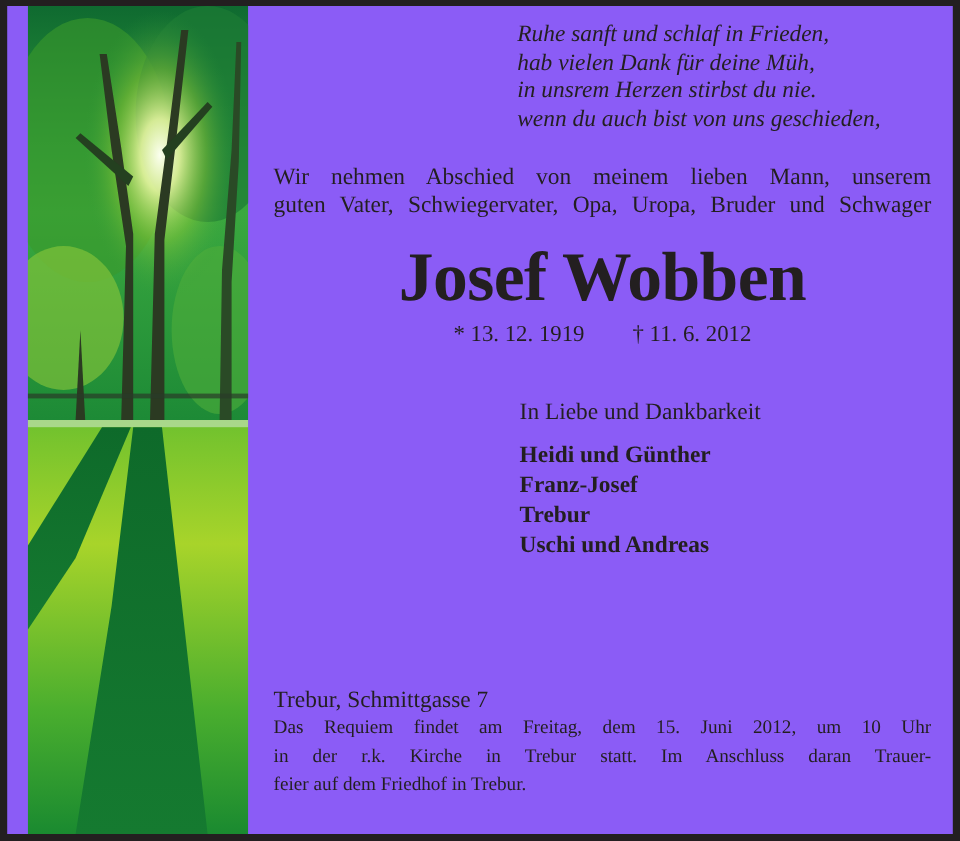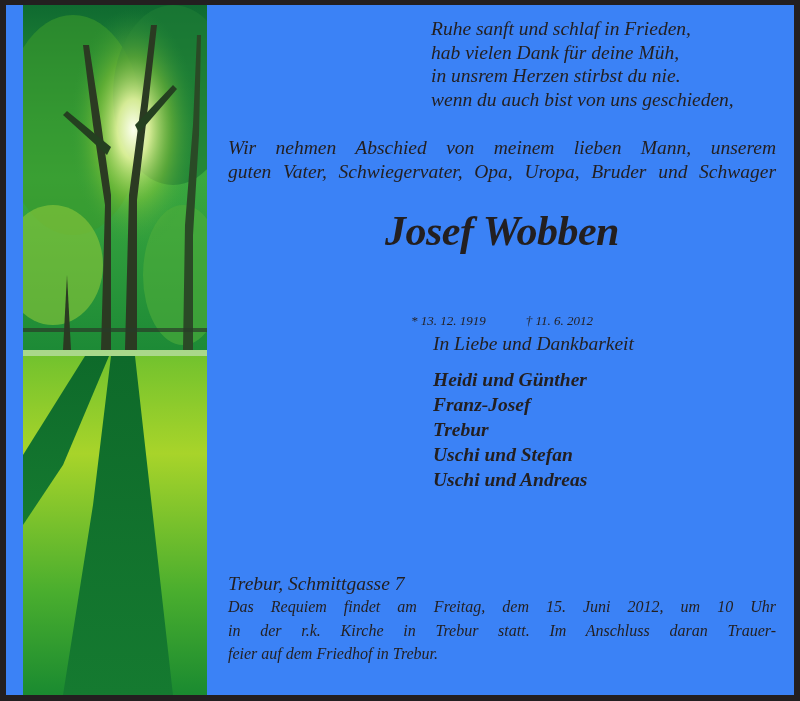--- a/index.html
+++ b/index.html
@@ -1,24 +1,24 @@
 <!DOCTYPE html>
 <html><head>
 <meta charset="utf-8">
 <style>
   html, body { margin: 0; padding: 0; }
   body { width: 800px; height: 701px; background: #231f20; position: relative; overflow: hidden; }
-  .card { position: absolute; left: 6px; top: 5px; width: 788px; height: 690px; background: #3b82f6; }
+  .card { position: absolute; left: 6px; top: 5px; width: 788px; height: 690px; background: #8b5cf6; }
   .photo { position: absolute; left: 17px; top: 0; width: 184px; height: 690px; overflow: hidden; }
-  .serif { font-family: "Liberation Serif", "DejaVu Serif", serif; color: #231f20; font-style: italic; }
+  .serif { font-family: "Liberation Serif", "DejaVu Serif", serif; color: #231f20; }
   .poem { position: absolute; left: 425px; top: 12px; font-style: italic; font-size: 19.5px; line-height: 23.5px; }
   .intro { position: absolute; left: 222px; top: 131px; width: 548px; font-size: 19.5px; line-height: 23.5px; text-align: justify; text-align-last: justify; }
   .intro span { display: block; }
-  .name { position: absolute; left: 222px; top: 196px; width: 548px; text-align: center; font-weight: bold; font-size: 42px; line-height: 60px; letter-spacing: -0.5px; }
-  .dates { position: absolute; left: 222px; top: 262px; width: 548px; text-align: center; font-size: 13px; line-height: 24px; margin-top: 42px; }
+  .name { position: absolute; left: 222px; top: 196px; width: 548px; text-align: center; font-weight: bold; font-size: 58px; line-height: 60px; letter-spacing: -0.5px; }
+  .dates { position: absolute; left: 222px; top: 262px; width: 548px; text-align: center; font-size: 19px; line-height: 24px; }
   .dates .gap { display: inline-block; width: 40px; }
   .family { position: absolute; left: 427px; top: 326px; font-size: 19.5px; line-height: 25px; }
   .family .label { margin-bottom: 11px; }
   .family .member { font-weight: bold; }
   .address { position: absolute; left: 222px; top: 567px; font-size: 19.5px; line-height: 23.5px; }
   .service { position: absolute; left: 222px; top: 590px; width: 548px; font-size: 16px; line-height: 23.5px; }
   .service span { display: block; text-align: justify; text-align-last: justify; }
   .service span.last { text-align-last: left; }
 </style>
 </head>
@@ -88,21 +88,20 @@
 
   <div class="dates serif">
     <span>* 13. 12. 1919</span><span class="gap"></span><span>† 11. 6. 2012</span>
   </div>
 
   <div class="family serif">
     <div class="label">In Liebe und Dankbarkeit</div>
     <div class="member">Heidi und Günther</div>
     <div class="member">Franz-Josef</div>
     <div class="member">Trebur</div>
-    <div class="member">Uschi und Stefan</div>
     <div class="member">Uschi und Andreas</div>
   </div>
 
   <div class="address serif">Trebur, Schmittgasse 7</div>
 
   <div class="service serif">
     <span>Das Requiem findet am Freitag, dem 15. Juni 2012, um 10 Uhr</span>
     <span>in der r.k. Kirche in Trebur statt. Im Anschluss daran Trauer-</span>
     <span class="last">feier auf dem Friedhof in Trebur.</span>
   </div>

